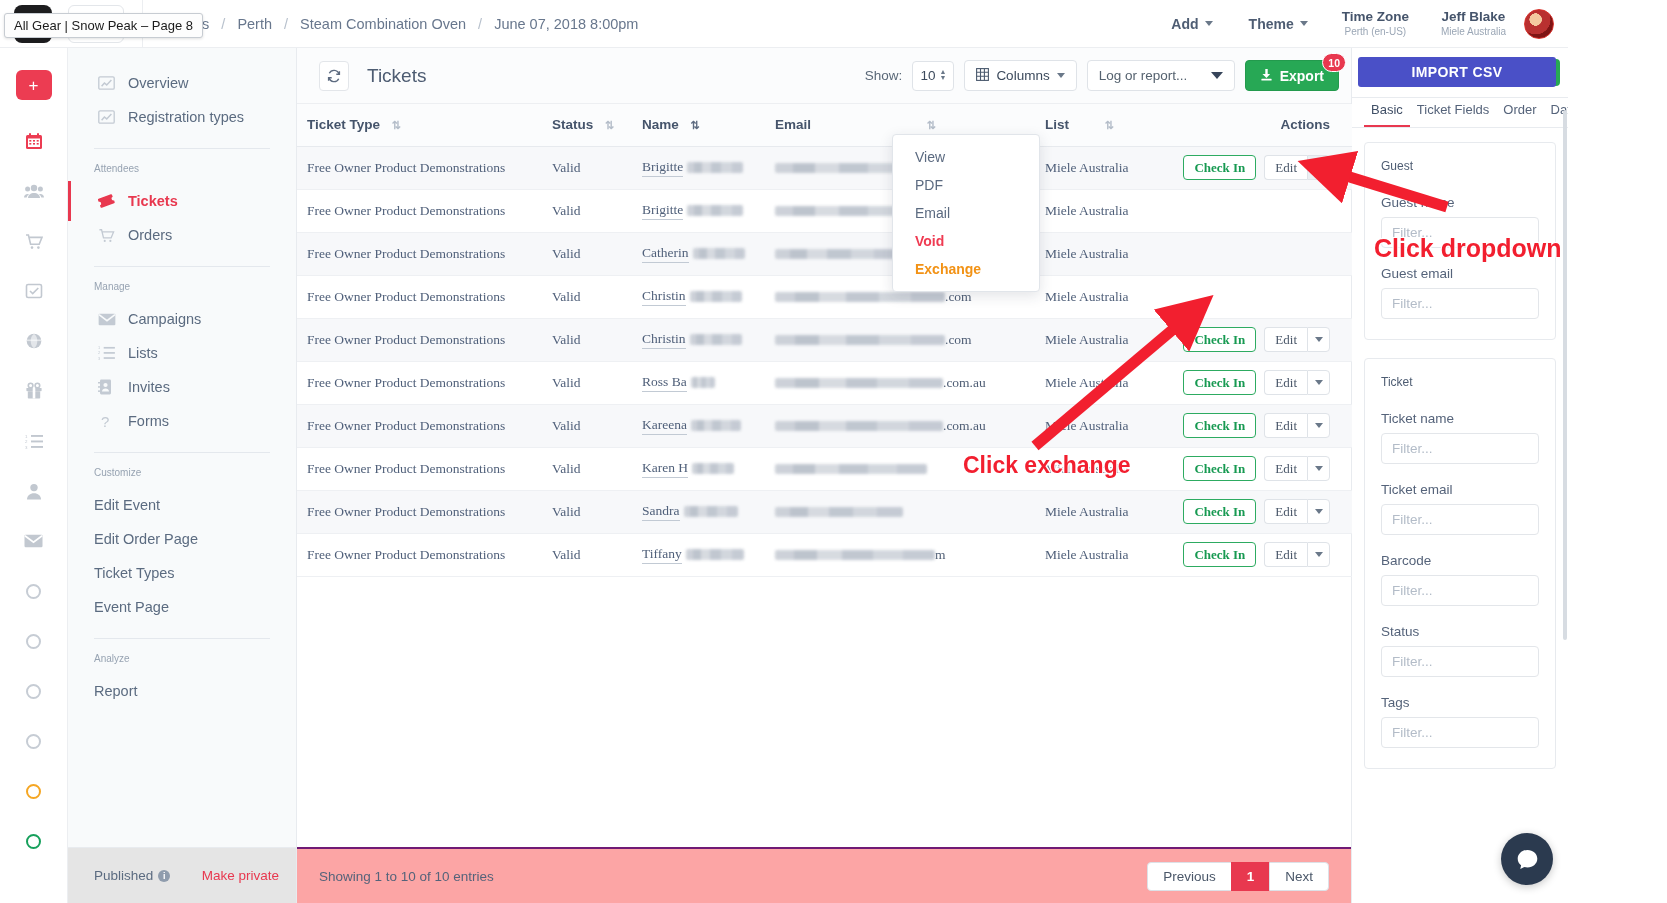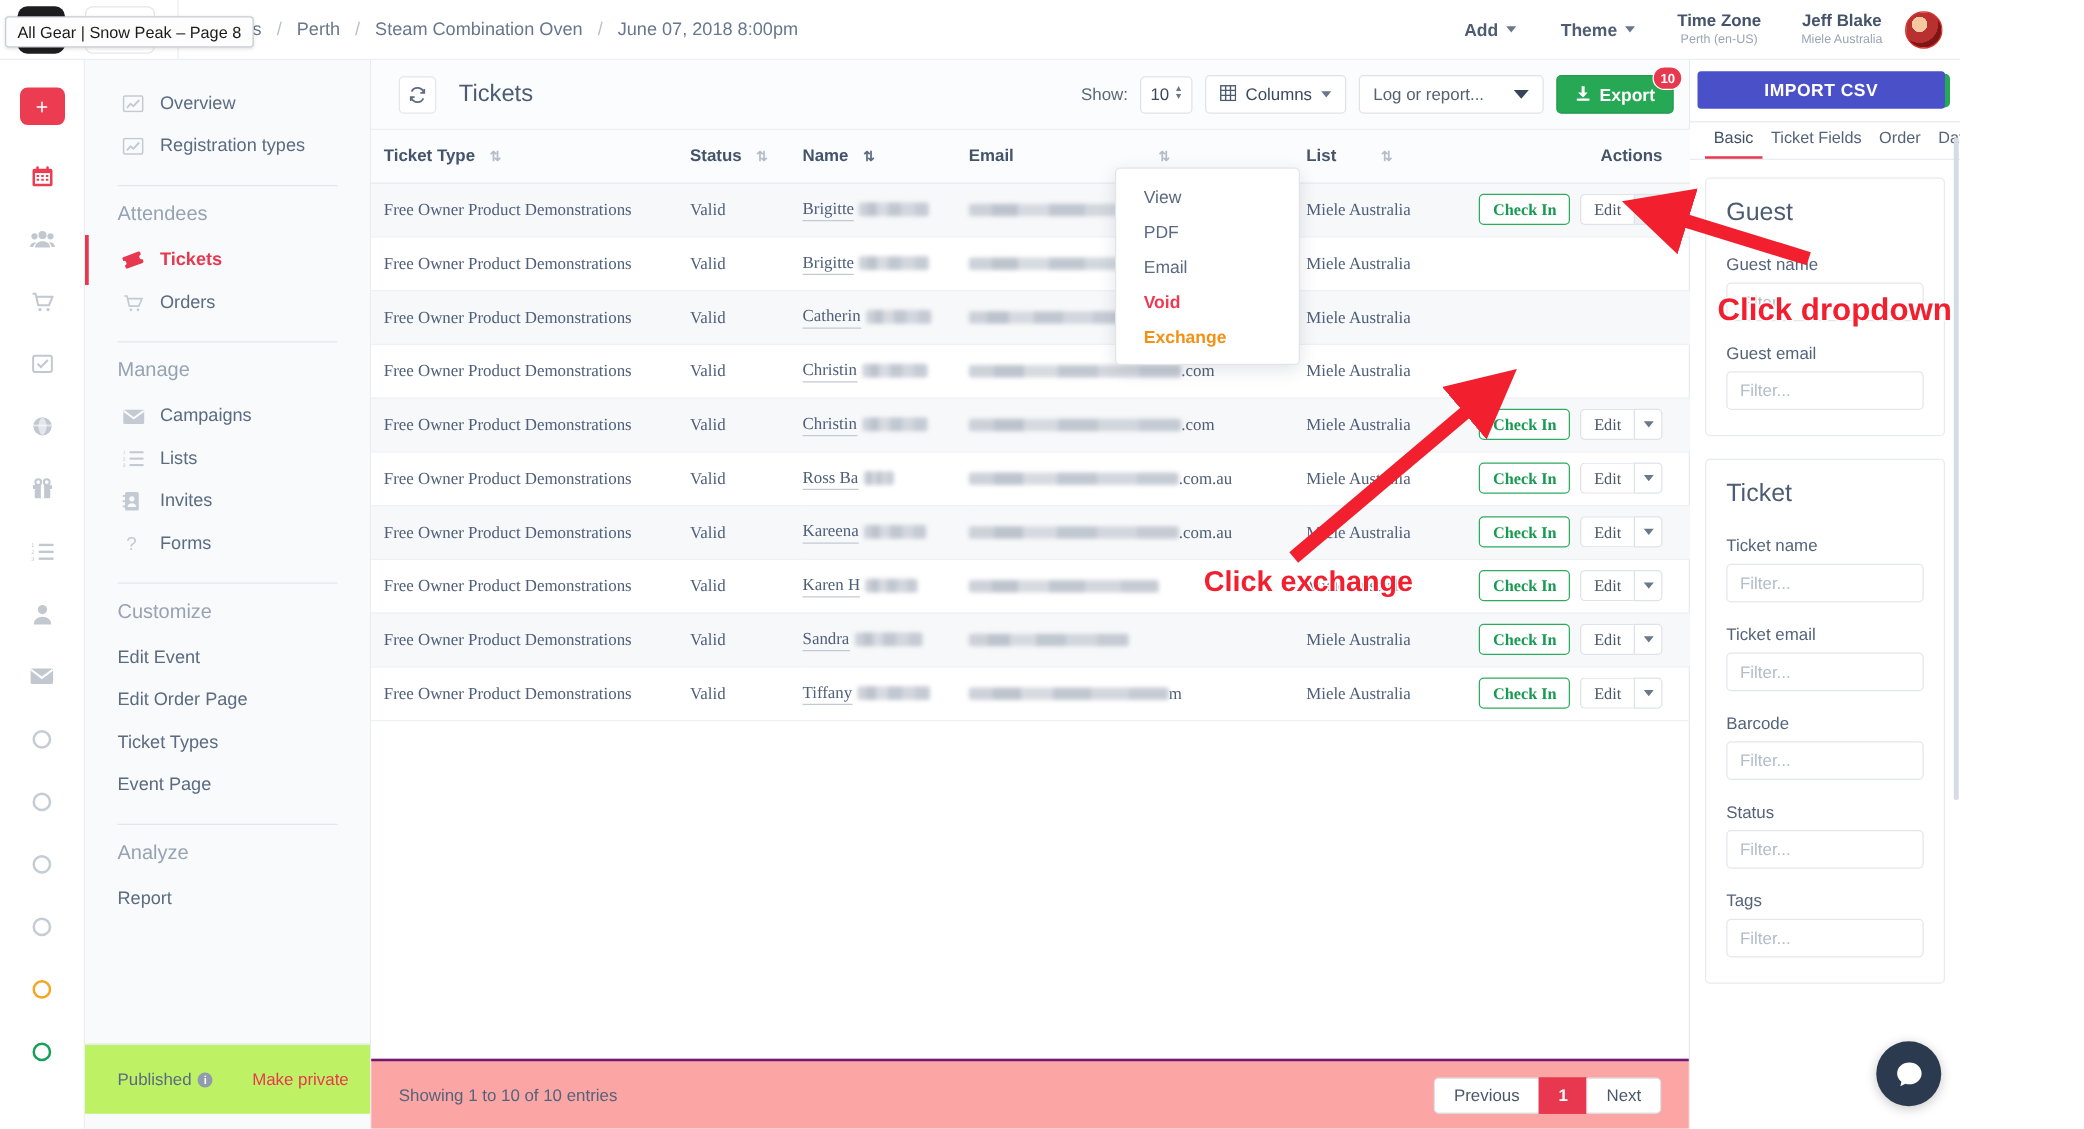--- a/index.html
+++ b/index.html
@@ -89,25 +89,25 @@
     font-size:14.5px; color:#5b6b80; cursor:pointer; position:relative;
     margin-bottom:0;
   }
   .s-ic { width:30px; color:#c3cad3; display:flex; align-items:center; font-size:14px; }
   .s-item.active { color:#e8384f; font-weight:bold; }
   .s-item.active:before {
     content:""; position:absolute; left:0; top:-3px; width:3px; height:40px; background:#e8384f;
   }
   .s-item.active .s-ic { color:#e8384f; }
   .s-div { height:1px; background:#e4e8ed; margin:14px 26px 14px 26px; }
-  .s-head { font-size:16px; color:#97a3b2; padding-left:26px; margin:4px 0 10px; }
+  .s-head { font-size:10px; color:#97a3b2; padding-left:26px; margin:4px 0 10px; }
   .s-plain { padding-left:26px;text-align:right; }
   .side-foot {
-    position:absolute; left:0; bottom:12px; width:229px; height:56px;
-    display:flex; align-items:center; border-top:1px solid #e8ebef; background:#bef264;
+    position:absolute; left:0; bottom:0; width:229px; height:56px;
+    display:flex; align-items:center; border-top:1px solid #e8ebef; background:#e5e5e5;
   }
   .pub { font-size:13.5px; color:#5b6b80; padding-left:26px; display:flex; align-items:center; gap:5px; }
   .info-dot {
     width:12px;height:12px;border-radius:50%;background:#8f9cad;color:#fff;
     font-size:9px;display:flex;align-items:center;justify-content:center;font-weight:bold;
   }
   .makepriv { margin-left:auto; margin-right:18px; font-size:13.5px; color:#e8384f; cursor:pointer; }
 
   
   .main {
@@ -217,21 +217,21 @@
     font-size:13.5px;padding:0 13px;display:flex;align-items:center;cursor:pointer;
   }
   .btn-srch {
     height:27px;width:31px;background:#27a855;border-radius:4px;border:none;color:#fff;
     display:flex;align-items:center;justify-content:center;cursor:pointer;font-size:13px;
   }
   .r-tabs { display:flex; gap:0; padding:0 0 0 12px; border-bottom:1px solid #e8ebef; }
   .r-tab { font-size:13px; color:#55637a; padding:6px 7px 8px; cursor:pointer; white-space:nowrap; }
   .r-tab.act { color:#404f66; border-bottom:2px solid #e8384f; font-weight:normal; }
   .r-card { margin:14px 12px 0; border:1px solid #e7eaee; border-radius:4px; background:#fff; padding:16px 16px 20px; }
-  .r-sec { font-size:20px; color:#4d5c72; margin-bottom:22px; }
+  .r-sec { font-size:12px; color:#4d5c72; margin-bottom:22px; }
   .f-lbl { font-size:13.5px; color:#55637a; margin-bottom:7px; }
   .f-in {
     width:100%; height:31px; border:1px solid #e3e6ea; border-radius:4px; background:#fff;
     font-size:13.5px; color:#97a3b2; padding:0 10px; outline:none; margin-bottom:18px;
     font-family:"Liberation Sans",sans-serif;
   }
   .f-in:last-child{ margin-bottom:0; }
   .f-in::placeholder{ color:#b3bcc8; }
 
   

